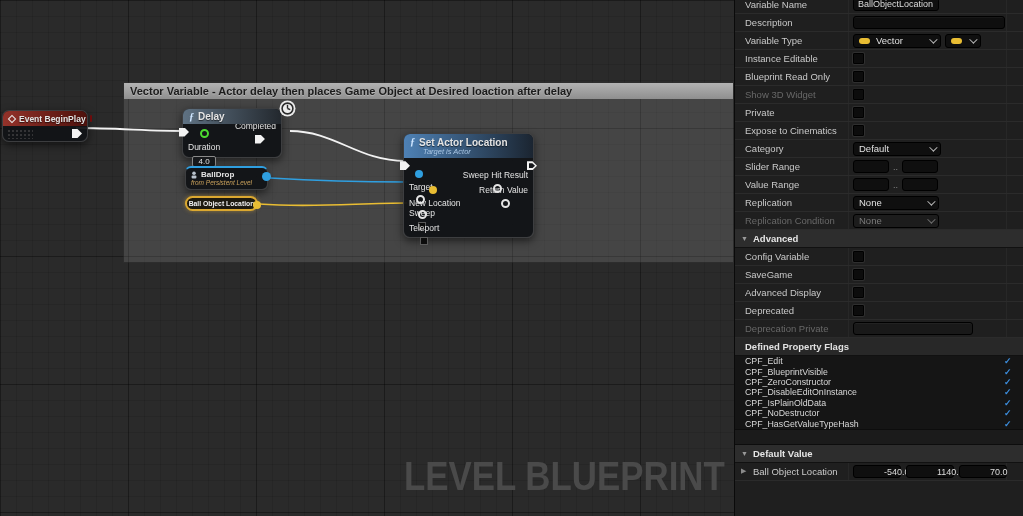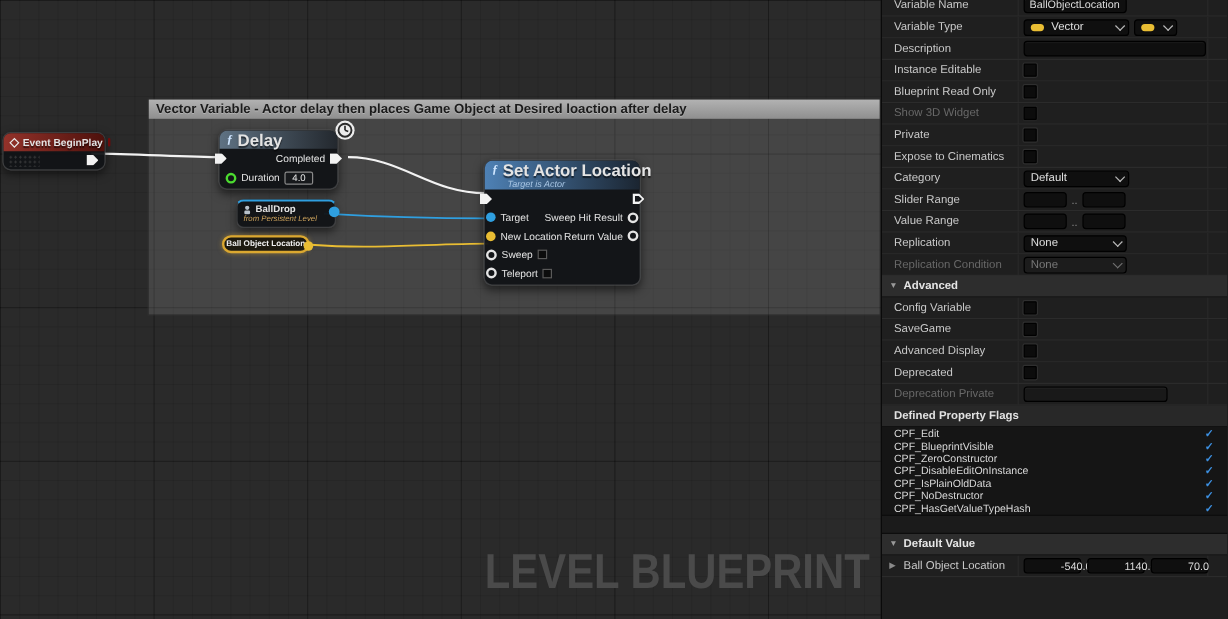--- a/index.html
+++ b/index.html
@@ -28,26 +28,26 @@
     white-space:nowrap;overflow:hidden;text-shadow:0 1px 0 rgba(255,255,255,0.25);}
 
   .wires{position:absolute;inset:0;z-index:2;pointer-events:none;}
 
   
   .node{position:absolute;z-index:3;background:rgba(17,19,22,0.95);
     border:1px solid rgba(140,140,140,0.35);border-radius:7px;
     box-shadow:0 3px 8px rgba(0,0,0,0.55);color:#e4e4e4;}
   .nhead{border-radius:6px 6px 0 0;display:flex;align-items:center;gap:4px;
     padding:0 6px;position:relative;}
-  .ntitle{font-weight:700;font-size:14px;white-space:nowrap;text-shadow:0 1px 1px rgba(0,0,0,0.6);}
+  .ntitle{font-weight:700;font-size:10px;white-space:nowrap;text-shadow:0 1px 1px rgba(0,0,0,0.6);}
   .nsub{font-size:7.5px;font-style:italic;white-space:nowrap;}
   .ficon{font-family:"Liberation Serif",serif;font-style:italic;font-weight:700;
     color:#cfe6ff;font-size:10px;line-height:10px;}
   .nrow{display:flex;justify-content:space-between;align-items:center;padding:0 5px;font-size:8.5px;}
-  .lgrp,.rgrp{display:flex;align-items:center;gap:4px;}
+  .lgrp,.rgrp{display:flex;align-items:center;gap:4px;flex-direction:column;}
 
   
   .epin{position:relative;width:10px;height:9px;flex:0 0 auto;
     clip-path:polygon(0 0,55% 0,100% 50%,55% 100%,0 100%);background:#f2f2f2;}
   .epin.hollow::after{content:"";position:absolute;inset:2px;
     clip-path:polygon(0 0,55% 0,100% 50%,55% 100%,0 100%);background:#15171b;}
   .pin{width:8px;height:8px;border-radius:50%;flex:0 0 auto;}
   .pin.hollow{background:transparent !important;border:2px solid;width:9px;height:9px;}
   .ncheck{width:8px;height:8px;background:#0c0c0c;border:1px solid #5a5a5a;flex:0 0 auto;}
 
@@ -64,21 +64,21 @@
 
   
   .node.delay{left:182px;top:108px;width:100px;height:50px;}
   .node.delay .nhead{height:15px;background:linear-gradient(90deg,#5f7283,#23282e);}
   .clockbadge{position:absolute;right:-15px;top:-9px;width:17px;height:17px;}
   .node.delay .nrow{height:16px;}
   .durbox{width:24px;height:11px;border:1px solid #8a8a8a;background:#17191c;
     font-size:8px;color:#e6e6e6;text-align:center;line-height:10px;border-radius:2px;}
 
   
-  .node.refnode{left:197px;top:166px;width:83px;height:24px;border-radius:6px;
+  .node.refnode{left:185px;top:166px;width:83px;height:24px;border-radius:6px;
     border-top:2px solid #2f9fe0;}
   .refrow{display:flex;align-items:center;gap:3px;padding:2px 4px 0 4px;position:relative;}
   .reftitle{font-size:8px;font-weight:700;}
   .refsub{font-size:6.5px;font-style:italic;color:#c9a05b;padding-left:5px;white-space:nowrap;}
   .refpin{position:absolute;right:-4px;top:4px;width:9px;height:9px;border-radius:50%;background:#2f9fe0;}
 
   
   .varpill{position:absolute;left:185px;top:196px;width:73px;height:15px;z-index:3;
     background:#1d1a10;border:2px solid #dba830;border-radius:8px;
     display:flex;align-items:center;justify-content:center;
@@ -279,40 +279,40 @@
 
   <div class="details">
     <div class="dcol" id="detail-rows">
         <div class="drow prop">
           <span class="dlabel">Variable Name</span>
           <div class="dval">
             <div class="dinput" style="width: 86px;">BallObjectLocation</div>
           </div>
         </div>
         <div class="drow prop">
+          <span class="dlabel">Description</span>
+          <div class="dval">
+            <div class="dinput" style="width: 152px;"></div>
+          </div>
+        </div>
+        <div class="drow prop">
           <span class="dlabel">Variable Type</span>
           <div class="dval">
             <div class="combo" style="width: 88px;">
               <div class="typepill"></div>
               <span class="ctext">Vector</span>
               <div class="chev"></div>
             </div>
             <div class="combo" style="width: 36px;">
               <div class="typepill"></div>
               <div class="chev" style="margin-left: auto;"></div>
             </div>
           </div>
         </div>
         <div class="drow prop">
-          <span class="dlabel">Description</span>
-          <div class="dval">
-            <div class="dinput" style="width: 152px;"></div>
-          </div>
-        </div>
-        <div class="drow prop">
           <span class="dlabel">Instance Editable</span>
           <div class="dval">
             <div class="dcheck"></div>
           </div>
         </div>
         <div class="drow prop">
           <span class="dlabel">Blueprint Read Only</span>
           <div class="dval">
             <div class="dcheck"></div>
           </div>

